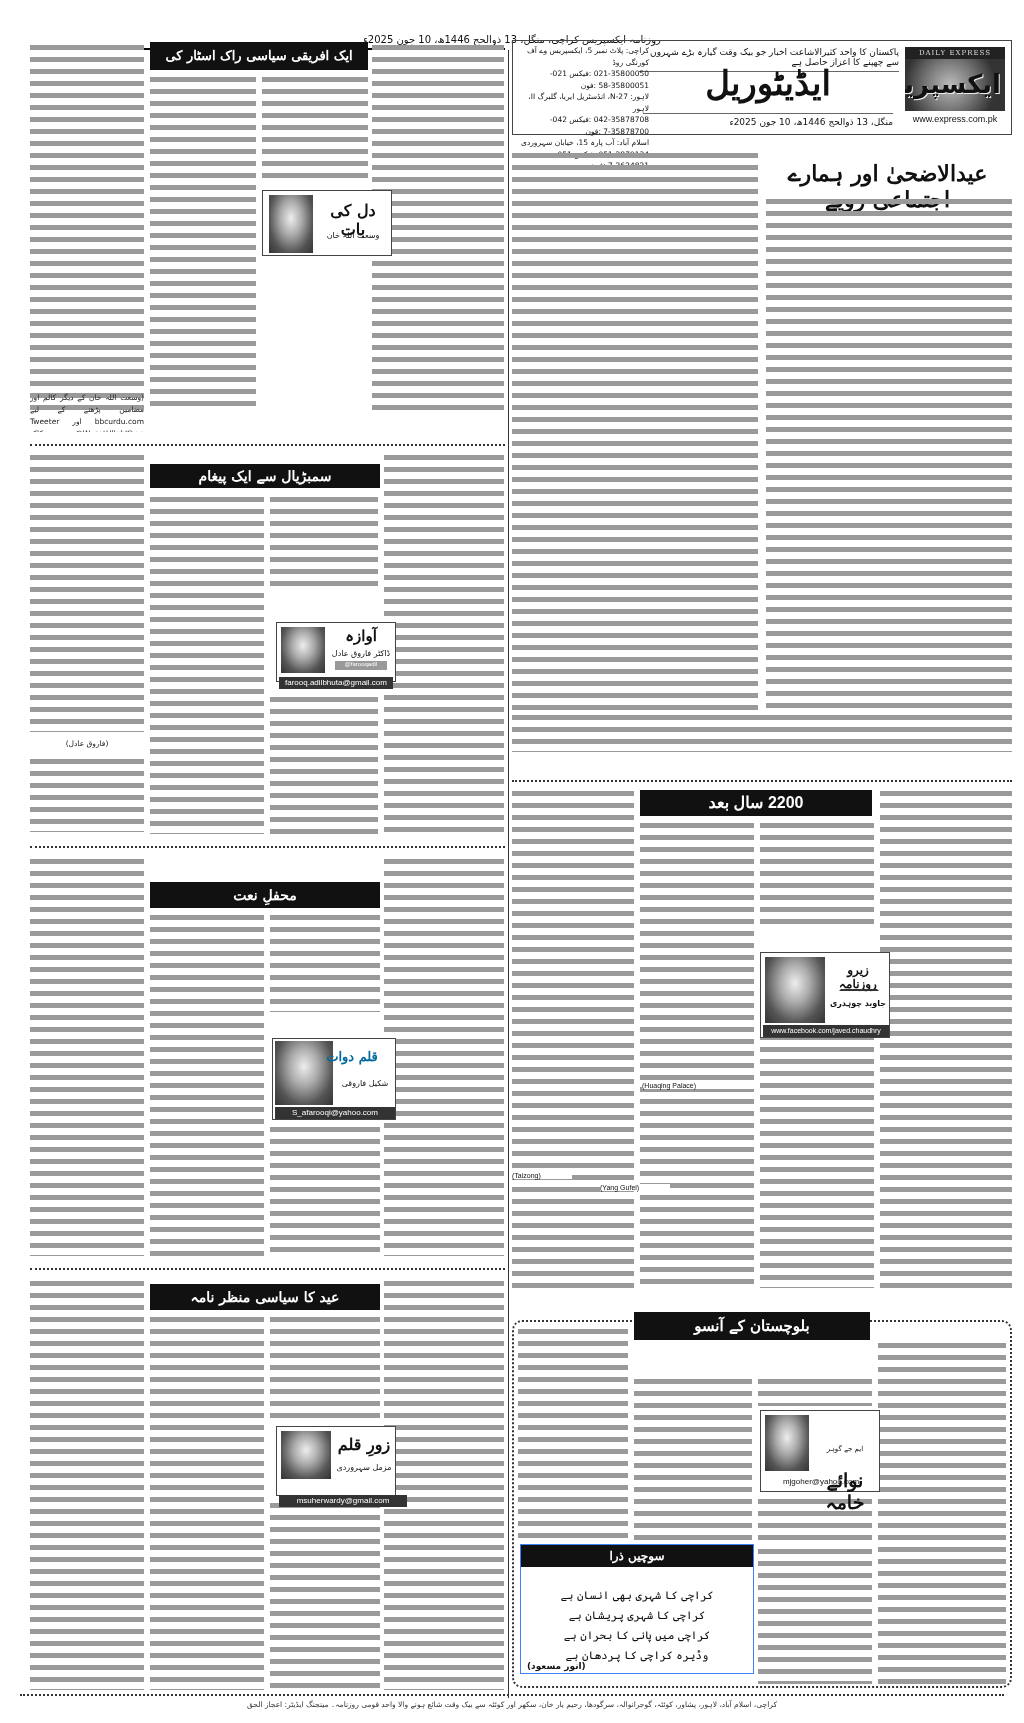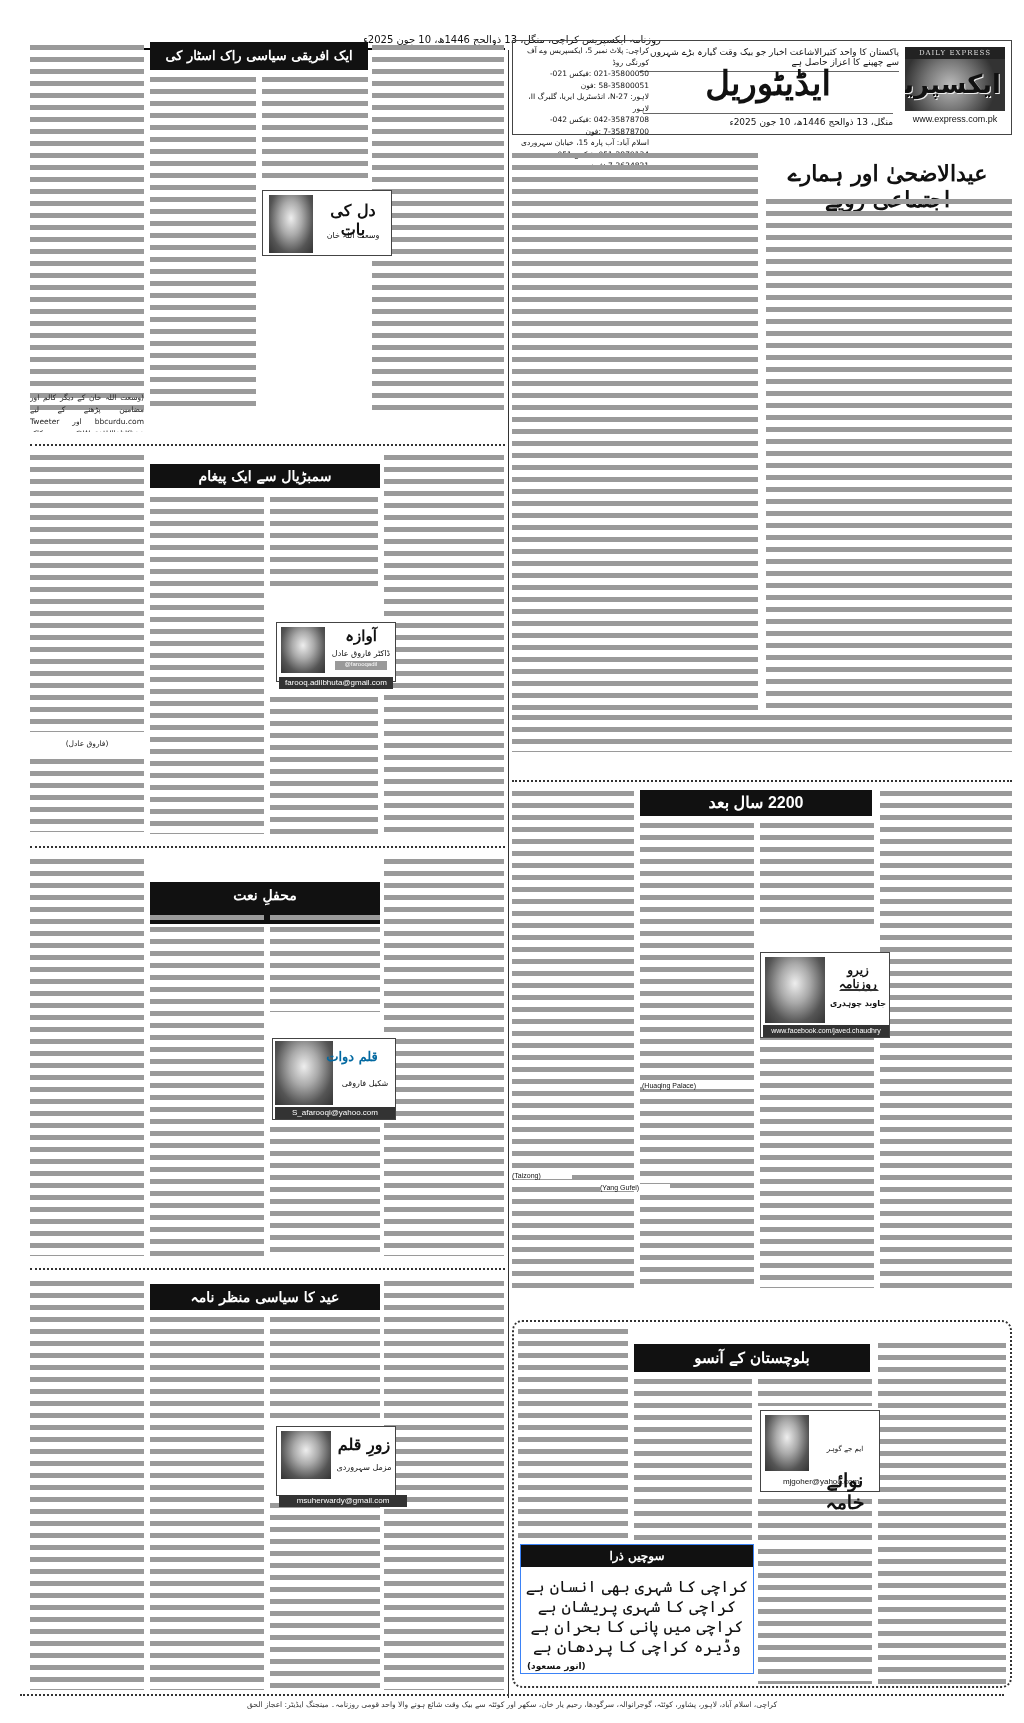--- a/index.html
+++ b/index.html
@@ -100,21 +100,21 @@
   <div class="abs byline-title" style="top:4px;left:50px;width:68px;font-size:15px;">آوازہ</div>
   <div class="abs byline-name" style="top:26px;left:50px;width:68px;">ڈاکٹر فاروق عادل</div>
   <div class="abs" style="top:38px;left:58px;width:52px;height:9px;background:#999;color:#fff;font-size:6px;text-align:center;font-family:'Liberation Sans',sans-serif;">@farooqadil</div>
   <div class="abs email-bar" style="top:54px;left:2px;width:114px;">farooq.adilbhuta@gmail.com</div>
 </div>
 <div class="abs col" style="top:738px;left:30px;width:114px;height:14px;text-align:center;">(فاروق عادل)</div>
 <div class="abs col fill" style="top:756px;left:30px;width:114px;height:76px;"></div>
 
 <div class="abs dotted-h" style="top:846px;left:30px;width:475px;"></div>
 
-<div class="abs black-head" style="top:882px;left:150px;width:230px;height:42px;font-size:14px;line-height:26px;">محفلِ نعت</div>
+<div class="abs black-head" style="top:882px;left:150px;width:230px;height:26px;font-size:14px;line-height:26px;">محفلِ نعت</div>
 <div class="abs col fill" style="top:856px;left:384px;width:120px;height:400px;"></div>
 <div class="abs col fill" style="top:912px;left:270px;width:110px;height:100px;"></div>
 <div class="abs col fill" style="top:1124px;left:270px;width:110px;height:132px;"></div>
 <div class="abs col fill" style="top:912px;left:150px;width:114px;height:344px;"></div>
 <div class="abs col fill" style="top:856px;left:30px;width:114px;height:400px;"></div>
 <div class="abs byline-box" style="top:1038px;left:272px;width:124px;height:82px;">
   <div class="abs photo" style="top:2px;left:2px;width:58px;height:64px;"></div>
   <div class="abs byline-title" style="top:10px;left:49px;width:60px;font-size:13px;color:#0369a1;">قلم دوات</div>
   <div class="abs byline-name" style="top:40px;left:62px;width:60px;">شکیل فاروقی</div>
   <div class="abs email-bar" style="top:68px;left:2px;width:120px;">S_afarooqi@yahoo.com</div>
@@ -147,37 +147,37 @@
 <div class="abs" style="top:1184px;left:600px;width:70px;font-size:7px;direction:ltr;text-align:left;font-family:'Liberation Sans',sans-serif;background:#fff;">(Yang Gufei)</div>
 <div class="abs byline-box" style="top:952px;left:760px;width:130px;height:86px;">
   <div class="abs photo" style="top:4px;left:4px;width:60px;height:66px;"></div>
   <div class="abs byline-title" style="top:10px;left:66px;width:62px;font-size:12px;">زیرو روزنامہ</div>
   <div class="abs" style="top:30px;left:78px;width:40px;height:8px;border-bottom:2px solid #333;border-left:2px solid transparent;border-right:2px solid transparent;"></div>
   <div class="abs byline-name" style="top:46px;left:66px;width:62px;font-weight:bold;">جاوید چوہدری</div>
   <div class="abs email-bar" style="top:72px;left:2px;width:126px;font-size:7px;">www.facebook.com/javed.chaudhry</div>
 </div>
 
 <div class="abs" style="top:1320px;left:512px;width:500px;height:368px;border:2px dotted #333;border-radius:10px;"></div>
-<div class="abs black-head" style="top:1344px;left:634px;width:236px;height:28px;font-size:15px;line-height:28px;">بلوچستان کے آنسو</div>
+<div class="abs black-head" style="top:1312px;left:634px;width:236px;height:28px;font-size:15px;line-height:28px;">بلوچستان کے آنسو</div>
 <div class="abs col fill" style="top:1340px;left:878px;width:128px;height:344px;"></div>
 <div class="abs col fill" style="top:1376px;left:758px;width:114px;height:30px;"></div>
 <div class="abs col fill" style="top:1496px;left:758px;width:114px;height:44px;"></div>
 <div class="abs col fill" style="top:1376px;left:634px;width:118px;height:164px;"></div>
 <div class="abs col fill" style="top:1326px;left:518px;width:110px;height:214px;"></div>
 <div class="abs col fill" style="top:1546px;left:758px;width:114px;height:138px;"></div>
 <div class="abs byline-box" style="top:1410px;left:760px;width:120px;height:82px;">
   <div class="abs photo" style="top:4px;left:4px;width:44px;height:56px;"></div>
   <div class="abs byline-title" style="top:10px;left:50px;width:68px;font-size:19px;margin-top:48px;">نوائے خامہ</div>
   <div class="abs byline-name" style="top:34px;left:50px;width:68px;font-size:7px;">ایم جے گوہر</div>
   <div class="abs" style="top:66px;left:2px;width:116px;font-size:8px;text-align:center;font-family:'Liberation Sans',sans-serif;">mjgoher@yahoo.com</div>
 </div>
 
 <div class="abs" style="top:1544px;left:520px;width:234px;height:130px;border:1px solid #3b82f6;background:#fff;">
   <div class="black-head" style="height:22px;font-size:12px;line-height:22px;">سوچیں ذرا</div>
-  <div class="poem" style="font-size:16px;line-height:20px;padding-top:10px;">
+  <div class="poem" style="font-size:11px;line-height:20px;padding-top:19px;">
     <div>کراچی کا شہری بھی انسان ہے</div>
     <div>کراچی کا شہری پریشان ہے</div>
     <div>کراچی میں پانی کا بحران ہے</div>
     <div>وڈیرہ کراچی کا پردھان ہے</div>
   </div>
   <div class="abs" style="bottom:2px;left:6px;font-size:9px;direction:rtl;font-weight:bold;">(انور مسعود)</div>
 </div>
 
 <div class="abs dotted-h" style="top:1694px;left:20px;width:984px;"></div>
 <div class="abs footer">کراچی، اسلام آباد، لاہور، پشاور، کوئٹہ، گوجرانوالہ، سرگودھا، رحیم یار خان، سکھر اور کوئٹہ سے بیک وقت شائع ہونے والا واحد قومی روزنامہ۔ مینجنگ ایڈیٹر: اعجاز الحق</div>

